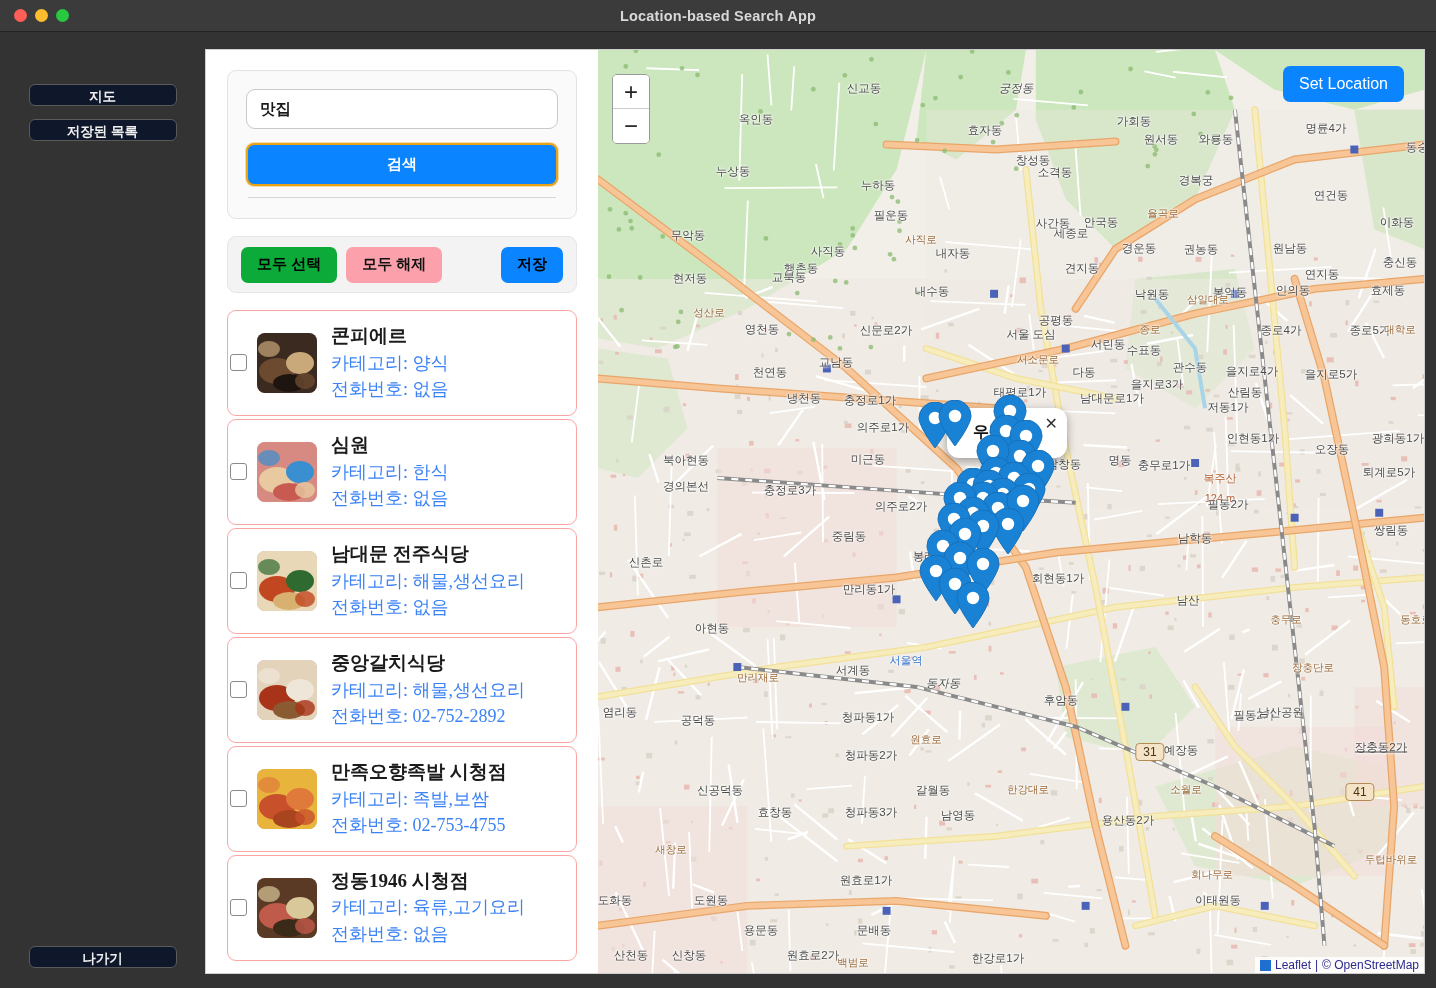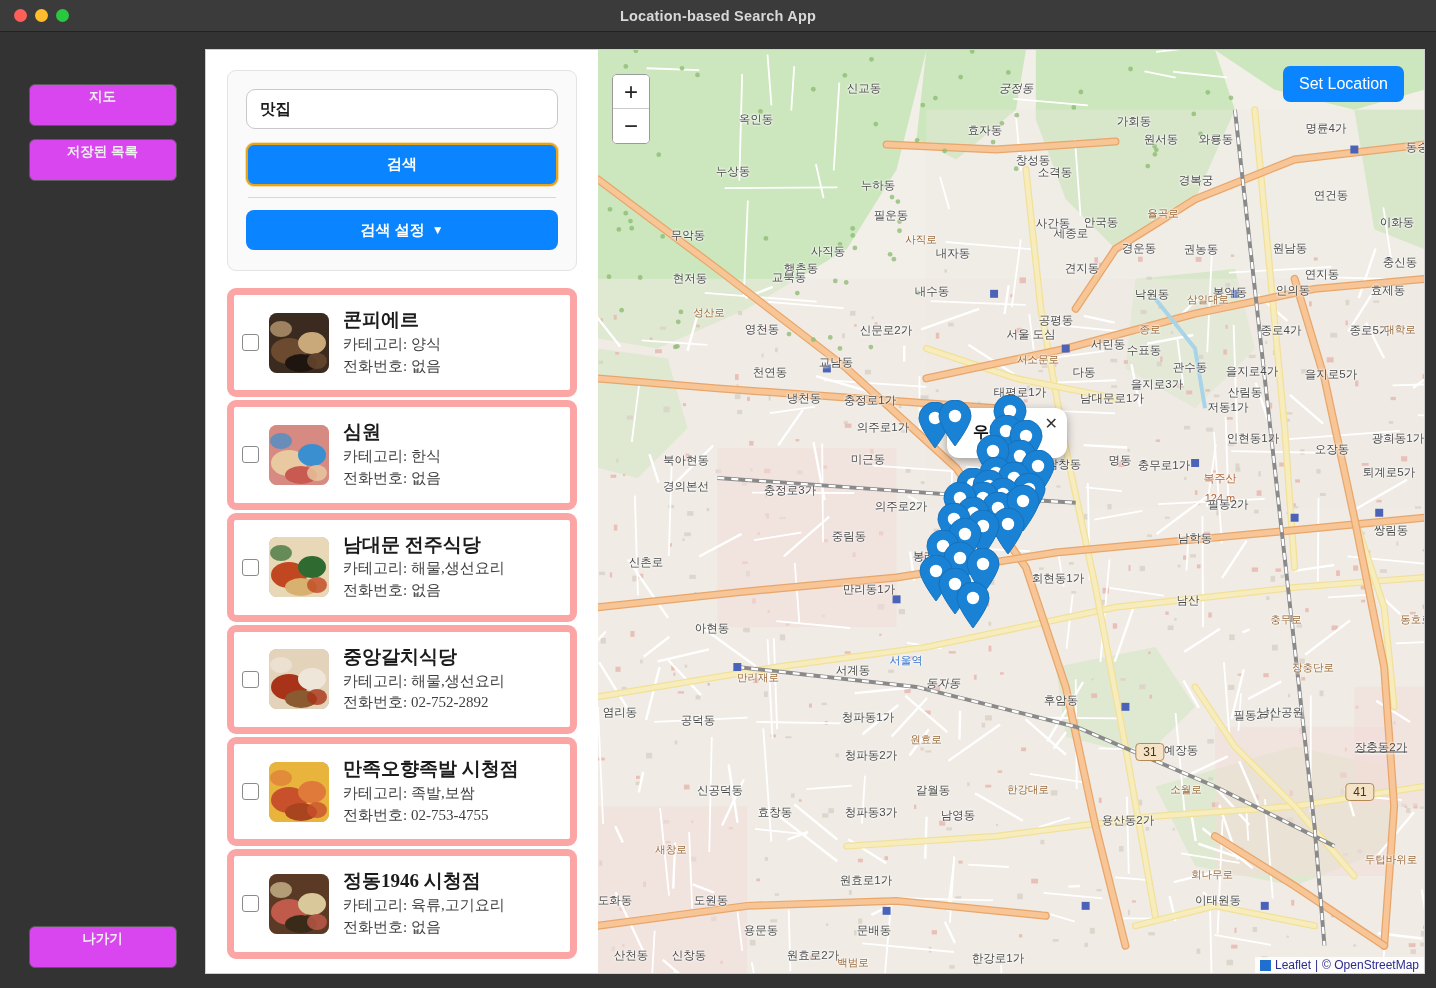--- a/index.html
+++ b/index.html
@@ -31,22 +31,22 @@
 
   
   .body-row { display: flex; height: 956px; background: #333333; }
 
   
   .sidebar {
     width: 205px; background: #333333; position: relative;
     padding-top: 52px; flex: 0 0 205px;
   }
   .side-btn {
-    display: block; width: 148px; height: 42px; margin: 0 auto 13px auto;
-    background: #d946ef; color: #efefef; border: 1px solid #5a5a5a;
+    display: block; width: 148px; height: 22px; margin: 0 auto 13px auto;
+    background: #0f172a; color: #efefef; border: 1px solid #5a5a5a;
     border-radius: 6px; font-size: 13.5px; font-weight: bold;
     text-align: center; line-height: 24px; cursor: pointer;
     font-family: "Liberation Sans", "DejaVu Sans", sans-serif;
   }
   .exit-btn { position: absolute; bottom: 20px; left: 0; right: 0; margin-bottom: 0; }
 
   
   .main {
     flex: 1; background: #ffffff; margin: 17px 11px 14px 0;
     display: flex; border: 1px solid #cfcfcf; overflow: hidden;
@@ -101,43 +101,43 @@
   .chip.select-all { background: #0caa38; color: #000; }
   .chip.deselect-all { background: #fca1ab; color: #111; margin-left: 9px; }
   .chip.save { background: #0a84ff; color: #000; margin-left: auto; }
 
   
   .list {
     margin: 17px 21px 0 21px; flex: 1; overflow: hidden;
     position: relative;
   }
   .list-item {
-    background: #ffffff; border: 7px solid #fca5a5; border-radius: 9px;
-    display: flex; align-items: center; padding: 13px 8px;
+    background: #ffffff; border: 1px solid #fca5a5; border-radius: 9px;
+    display: flex; align-items: center; padding: 13px 2px;
     min-height: 104px; margin-bottom: 3px;
   }
   .cbox {
     width: 17px; height: 17px; border: 1.6px solid #8a8a8a;
     border-radius: 3px; background: #fff; flex: 0 0 17px;
     cursor: pointer; margin-right: 10px;
   }
   .thumb {
     width: 60px; height: 60px; border-radius: 8px; flex: 0 0 60px;
     margin-right: 14px; background: #caa; overflow: hidden;
     position: relative;
   }
   .info { flex: 1; min-width: 0; }
   .r-name {
     font-family: "Liberation Serif", "DejaVu Serif", serif;
     font-size: 19px; font-weight: bold; color: #1b1b1b;
     line-height: 1.25; margin-bottom: 2px; white-space: nowrap;
   }
   .r-meta {
     font-family: "Liberation Serif", "DejaVu Serif", serif;
-    font-size: 15px; color: #404040; line-height: 1.45; white-space: nowrap;
+    font-size: 18px; color: #3b82f6; line-height: 1.45; white-space: nowrap;
   }
 
   
   .mapcol { flex: 1; position: relative; overflow: hidden; background: #e8e0d8; }
   .map-canvas { position: absolute; inset: 0; }
 
   .zoomctl {
     position: absolute; top: 24px; left: 14px; width: 38px;
     background: #fff; border: 1.5px solid #9a9a9a; border-radius: 5px;
     overflow: hidden; z-index: 30;
@@ -233,26 +233,27 @@
     <div class="main">
 
       <div class="leftcol">
 
         <div class="search-card">
           <input class="search-input" type="text" value="맛집" style="">
           <button class="btn-primary focused">
             <span>검색</span>
           </button>
           <div class="hairline"></div>
-          <button class="btn-primary btn-settings">
-            <span>검색 설정</span>
-            <span class="caret">▼</span>
-          </button>
         </div>
 
+        <div class="selectbar">
+          <button class="chip select-all">모두 선택</button>
+          <button class="chip deselect-all">모두 해제</button>
+          <button class="chip save">저장</button>
+        </div>
 
         <div class="list" id="result-list">
             <div class="list-item">
               <span class="cbox"></span>
               <span class="thumb" style="display: block;"><svg width="60" height="60" viewBox="0 0 60 60">
                   <rect width="60" height="60" fill="#3a2a20"></rect>
                   <ellipse cx="20" cy="38" rx="18" ry="13" fill="#6b4a30"></ellipse>
                   <ellipse cx="43" cy="30" rx="14" ry="11" fill="#c9a87a"></ellipse>
                   <ellipse cx="32" cy="50" rx="16" ry="9" fill="#1e1510"></ellipse>
                   <ellipse cx="48" cy="48" rx="10" ry="8" fill="#6b4a30" opacity=".8"></ellipse>

